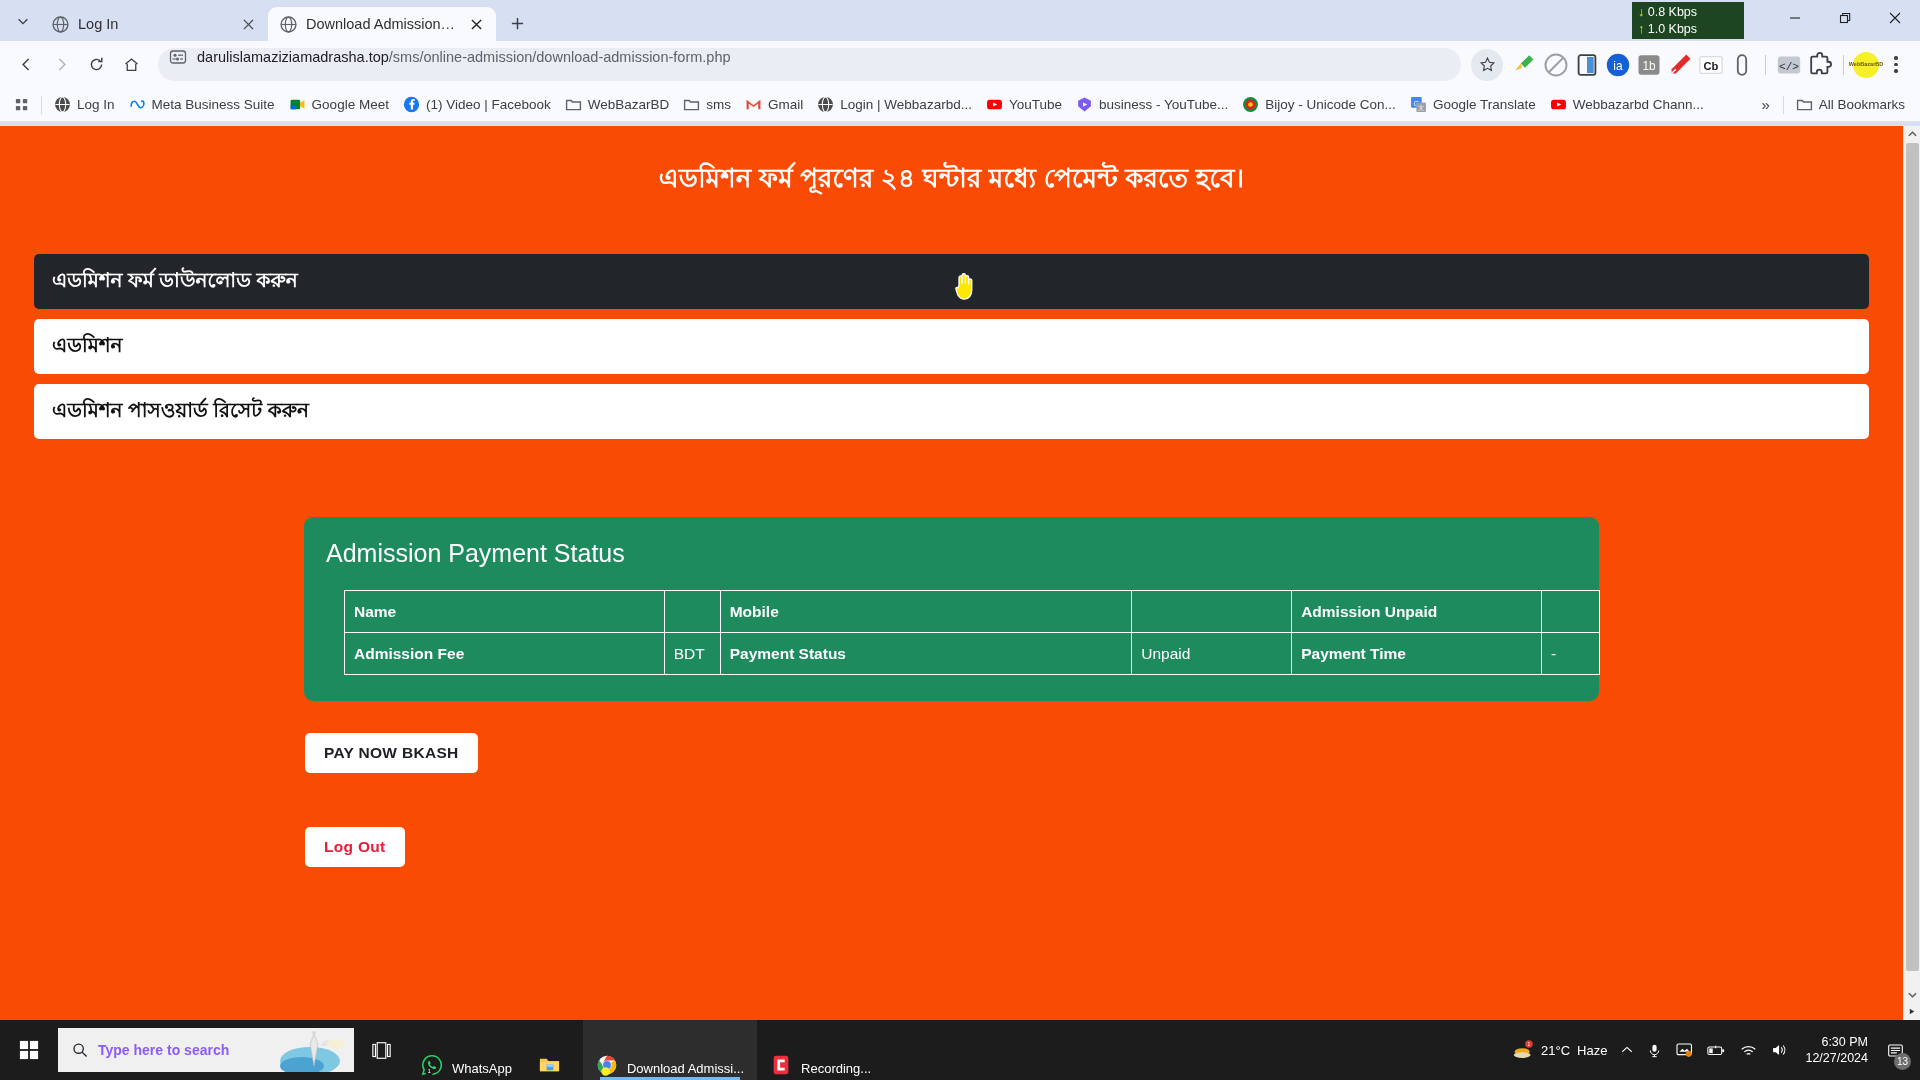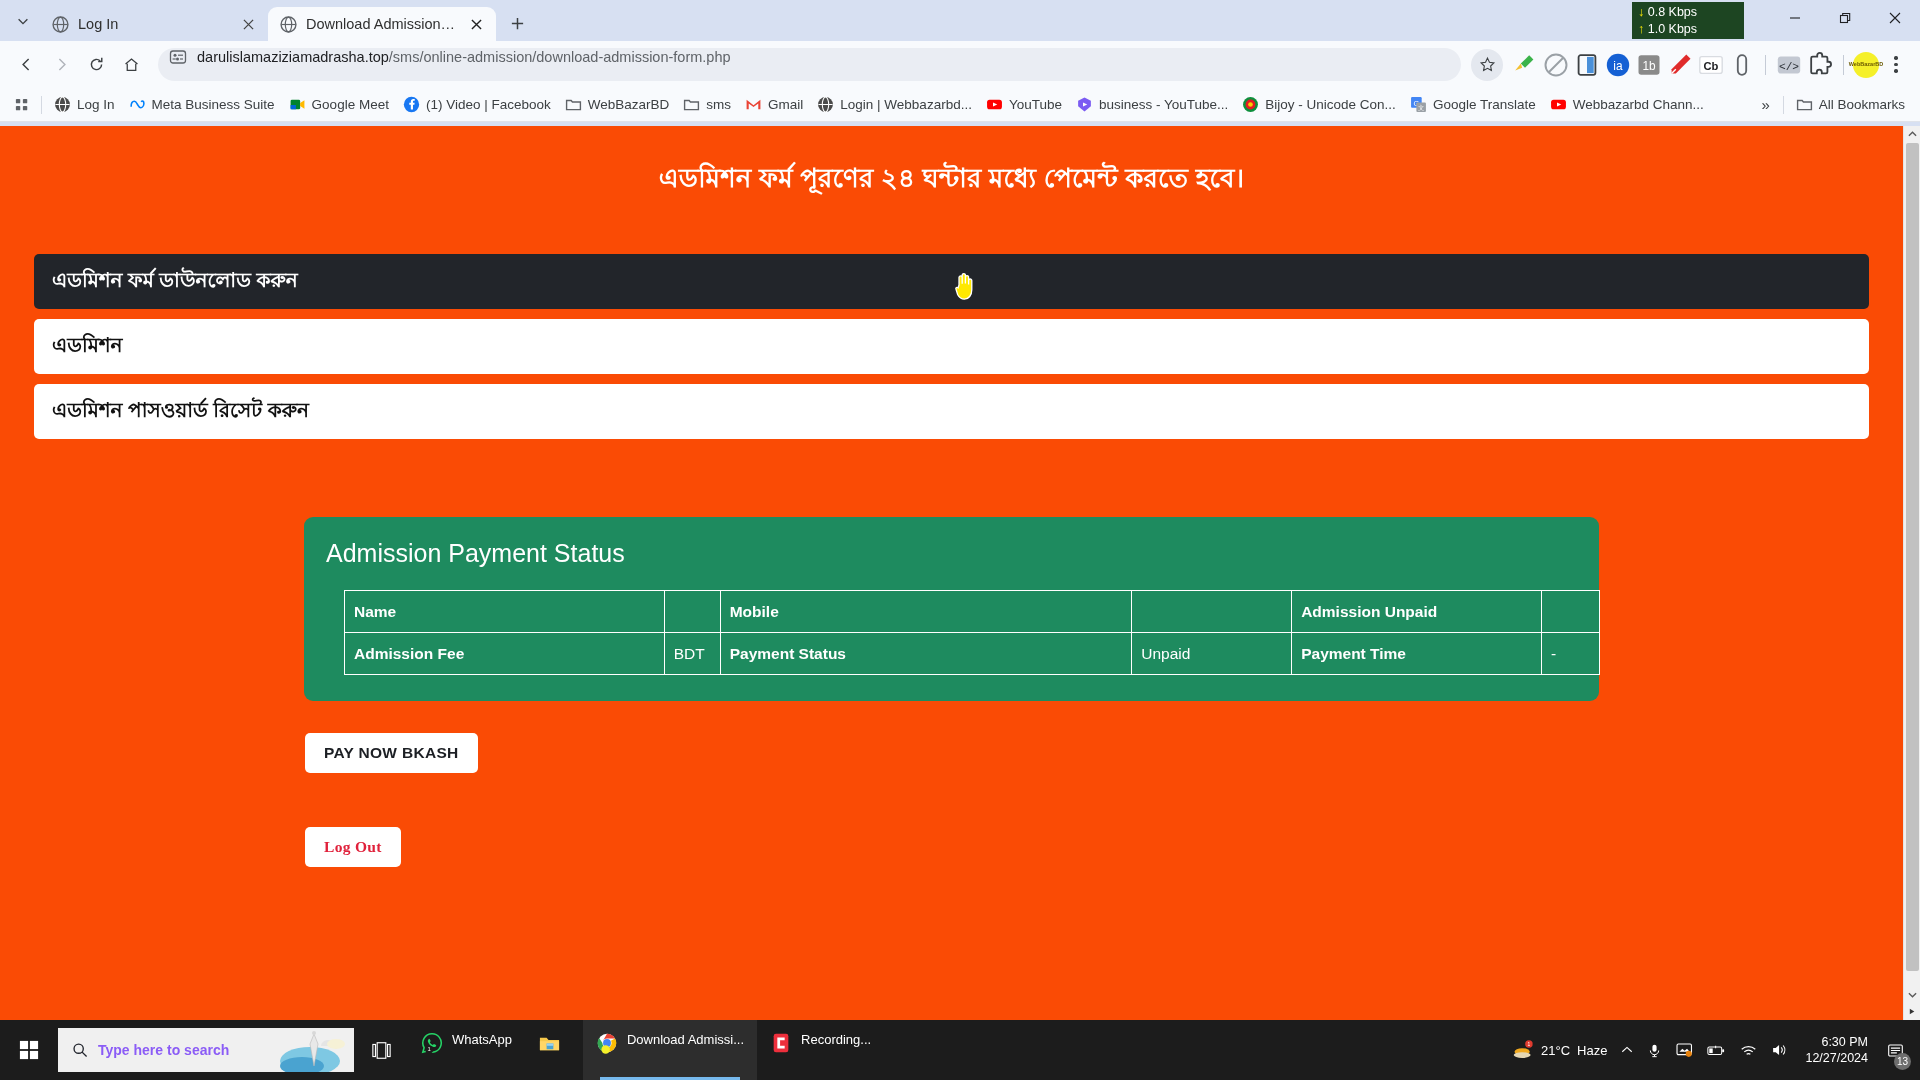--- a/index.html
+++ b/index.html
@@ -78,21 +78,21 @@
   .card h2 { color:#ffffff; font-size:25px; font-weight:normal; margin:0 0 22px 2px; }
   .ptable { border-collapse:collapse; width:1256px; margin-left:20px; }
   .ptable td { border:1px solid #ffffff; padding:10px 9px; color:#ffffff; font-size:15.5px; height:42px; }
   .ptable td.lbl { font-weight:bold; }
   .ptable td.val { font-weight:normal; }
 
   .btnrow { margin:32px 0 0 305px; }
   .btn { display:inline-block; background:#ffffff; border-radius:5px; padding:11px 19px;
          font-size:15.5px; font-weight:bold; letter-spacing:.3px; }
   .btn.pay { color:#1c1f24; }
-  .btn.logout { color:#e0213b; margin-top:54px;font-family:Liberation Serif, serif; }
+  .btn.logout { color:#e0213b; margin-top:54px; }
 
   
   .pscroll { position:absolute; right:0; top:126px; width:17px; height:894px; background:#f1f1f1;
              border-left:1px solid #e4e4e4; }
   .pscroll .arr { height:17px; display:flex; align-items:center; justify-content:center; }
   .pscroll .thumb { position:absolute; top:17px; left:2px; width:13px; height:828px; background:#c1c1c1; border-radius:2px; }
 
   
   .cursor { position:absolute; left:953px; top:272px; width:22px; height:30px; pointer-events:none; }
 
@@ -102,21 +102,21 @@
   .netspeed span.ar { color:#f2e205; font-weight:bold; }
 
   
   .taskbar { position:absolute; left:0; top:1020px; width:1920px; height:60px; background:#1c1c1c; display:flex; align-items:center; }
   .startbtn { width:58px; height:60px; display:flex; align-items:center; justify-content:center; }
   .searchbox { width:296px; height:44px; background:#f0f0f0; display:flex; align-items:center; gap:10px; padding-left:14px;
                position:relative; overflow:hidden; }
   .searchbox .stext { font-size:14px; color:#8b5cf6;font-weight:bold; }
   .searchart { position:absolute; right:0; top:0; width:96px; height:44px; }
   .tbicon { width:54px; height:60px; display:flex; align-items:center; justify-content:center; }
-  .tbapp { height:60px; display:flex; align-items:flex-start; gap:9px; padding:12px 13px; color:#ffffff; font-size:13px; }
+  .tbapp { height:60px; display:flex; align-items:flex-end; gap:9px; padding:4px 13px; color:#ffffff; font-size:13px; }
   .tbapp.active { background:#2d2d2d; }
   .tbapp .underline { position:absolute; bottom:0; left:10%; width:80%; height:3px; background:#76b9ed; }
   .tray { margin-left:auto; display:flex; align-items:center; gap:0px; padding-right:6px; color:#ffffff; }
   .trayitem { display:flex; align-items:center; gap:7px; padding:0 7px; height:60px; font-size:13px; }
   .clock { display:flex; flex-direction:column; align-items:flex-end; justify-content:center; font-size:12.5px;
            line-height:16px; padding:0 8px 0 10px; }
   .notifbadge { position:relative; width:38px; height:60px; display:flex; align-items:center; justify-content:center; }
   .notifbadge .cnt { position:absolute; right:3px; bottom:10px; background:#6e6e6e; color:#fff; font-size:10px;
                      border-radius:50%; width:17px; height:17px; display:flex; align-items:center; justify-content:center; }
 </style>

